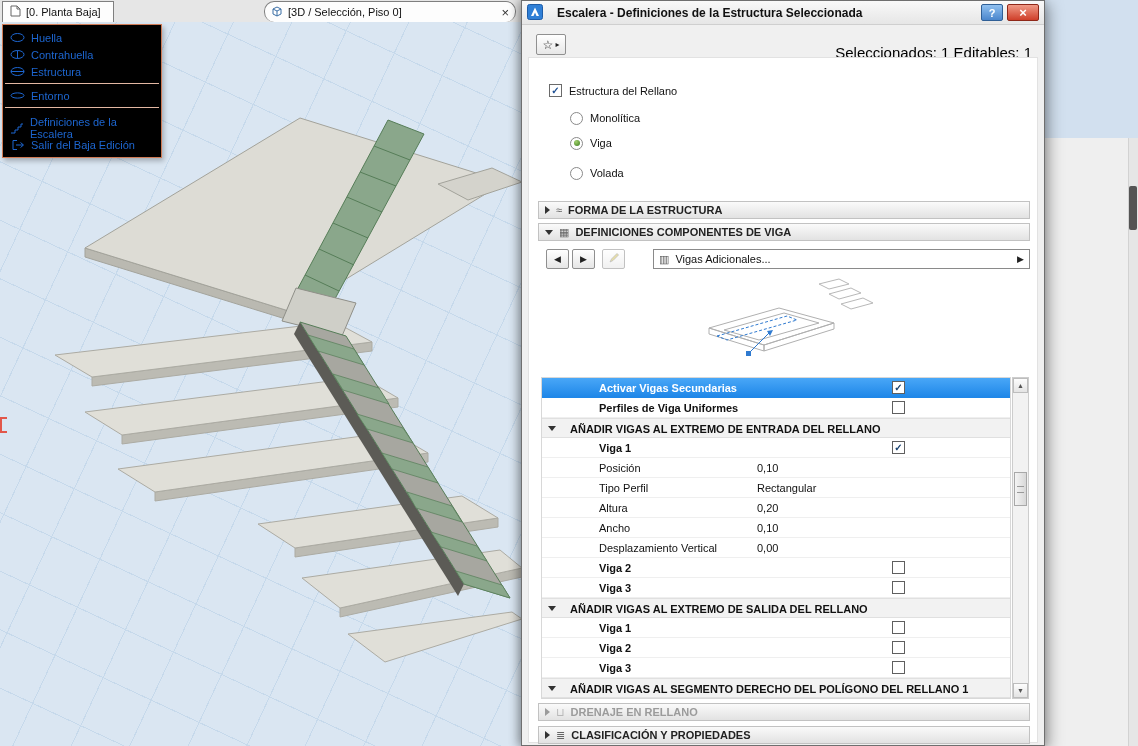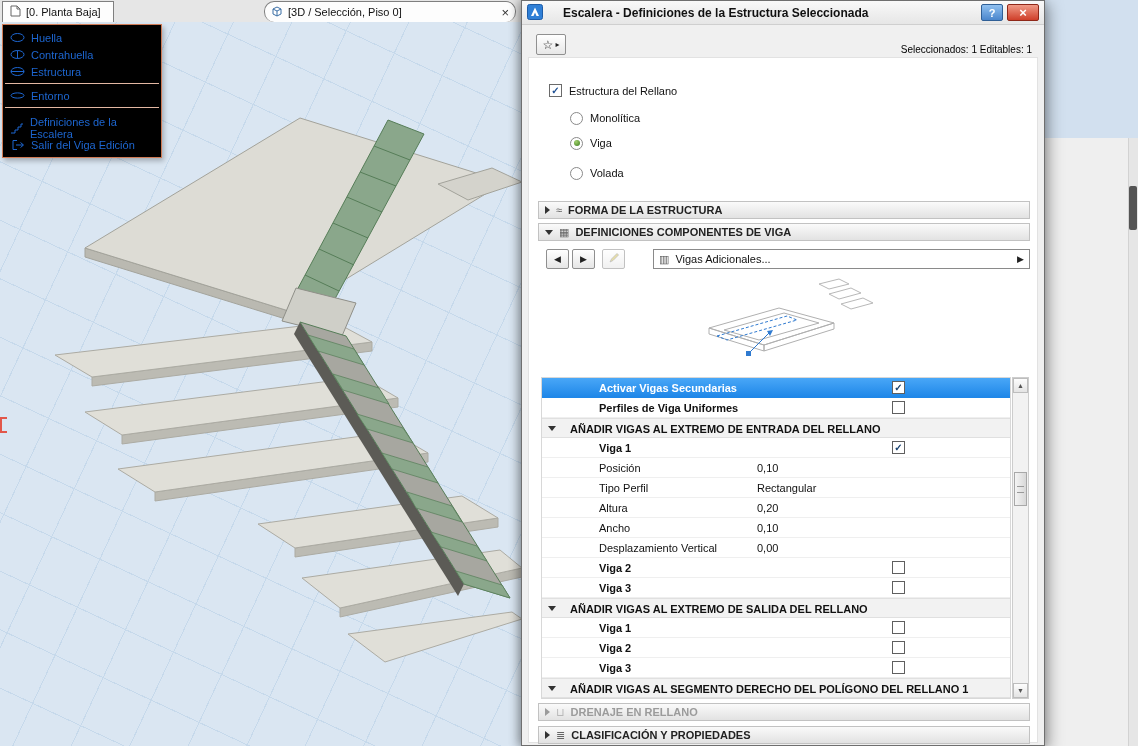--- a/index.html
+++ b/index.html
@@ -29,29 +29,29 @@
   .mgap{height:8px;}
 
   
   .rightstrip{position:absolute;left:1045px;top:0;width:93px;height:746px;background:#efefef;}
   .rs-blue{position:absolute;top:0;left:0;right:0;height:138px;background:#d2e0ef;}
   .rs-track{position:absolute;top:138px;right:0;width:10px;bottom:0;background:#e6e6e6;border-left:1px solid #d2d2d2;}
   .rs-dark{position:absolute;top:186px;right:1px;width:8px;height:44px;background:#545454;border-radius:2px;}
 
   
   .dialog{position:absolute;left:521px;top:0;width:524px;height:746px;background:#f0f0f0;border:1px solid #6f6f6f;box-shadow:-3px 0 9px rgba(0,0,0,.30),4px 4px 14px rgba(0,0,0,.35);}
-  .titlebar{position:absolute;top:0;left:0;right:0;height:24px;background:linear-gradient(#f9f9f9,#e6e6e6);border-bottom:1px solid #cfcfcf;display:flex;align-items:center;padding:0 5px;gap:20px;}
+  .titlebar{position:absolute;top:0;left:0;right:0;height:24px;background:linear-gradient(#f9f9f9,#e6e6e6);border-bottom:1px solid #cfcfcf;display:flex;align-items:center;padding:0 5px;gap:14px;}
   .title{font-weight:bold;font-size:12px;}
   .tbtns{margin-left:auto;display:flex;gap:4px;}
   .hbtn{width:22px;height:17px;background:linear-gradient(#8fc0f0,#4b86cc);border:1px solid #2f5f96;border-radius:2px;color:#fff;font-weight:bold;font-size:11px;display:flex;align-items:center;justify-content:center;}
   .xbtn{width:32px;height:17px;background:linear-gradient(#f09a86,#cf3f2a);border:1px solid #8f2718;border-radius:2px;color:#fff;font-weight:bold;font-size:13px;display:flex;align-items:center;justify-content:center;}
   .content{position:absolute;left:6px;top:56px;right:6px;bottom:2px;background:#fff;border:1px solid #e2e2e2;}
   .favbtn{position:absolute;left:14px;top:33px;width:30px;height:21px;background:linear-gradient(#ffffff,#e7e7e7);border:1px solid #909090;border-radius:2px;display:flex;align-items:center;justify-content:center;gap:2px;font-size:12px;color:#222;}
   .favarrow{font-size:8px;}
-  .status{position:absolute;top:43px;right:12px;font-size:10px;color:#000;}
+  .status{position:absolute;top:43px;right:12px;font-size:15px;color:#000;}
 
   .ckrow{position:absolute;left:27px;top:83px;display:flex;align-items:center;gap:7px;}
   .wcb{width:13px;height:13px;border:1px solid #6a6a6a;background:#fff;display:flex;align-items:center;justify-content:center;font-size:10px;font-weight:bold;color:#1d4f93;}
   .rrow{position:absolute;left:48px;display:flex;align-items:center;gap:7px;height:14px;}
   .radio{width:13px;height:13px;border:1px solid #8a8a8a;border-radius:50%;background:#fff;display:flex;align-items:center;justify-content:center;}
   .radio.on::after{content:"";width:6px;height:6px;border-radius:50%;background:radial-gradient(circle at 35% 30%,#9fd06a,#3f7d22);}
 
   .secbar{position:absolute;left:16px;width:492px;height:18px;background:linear-gradient(#fafafa,#e2e2e2);border:1px solid #c2c2c2;display:flex;align-items:center;gap:6px;padding:0 6px;font-weight:bold;font-size:11px;color:#222;}
   .secbar .sicon{color:#666;font-size:11px;font-weight:normal;}
   .secbar.disabled{color:#9b9b9b;}
@@ -206,21 +206,21 @@
           </span>
         <span>Definiciones de la Escalera</span>
       </div>
       <div class="mi">
         <span class="mic">
             <svg width="14" height="12">
               <path d="M2 1.5 V10.5 M2 1.5 H6 M2 10.5 H6" fill="none" stroke="currentColor"></path>
               <path d="M5 6 H12 M9.5 3.5 L12.5 6 L9.5 8.5" fill="none" stroke="currentColor"></path>
             </svg>
           </span>
-        <span>Salir del Viga Edición</span>
+        <span>Salir del Baja Edición</span>
       </div>
     </div>
   </div>
 
   <div class="rightstrip">
     <div class="rs-blue"></div>
     <div class="rs-track"></div>
     <div class="rs-dark"></div>
   </div>
 

